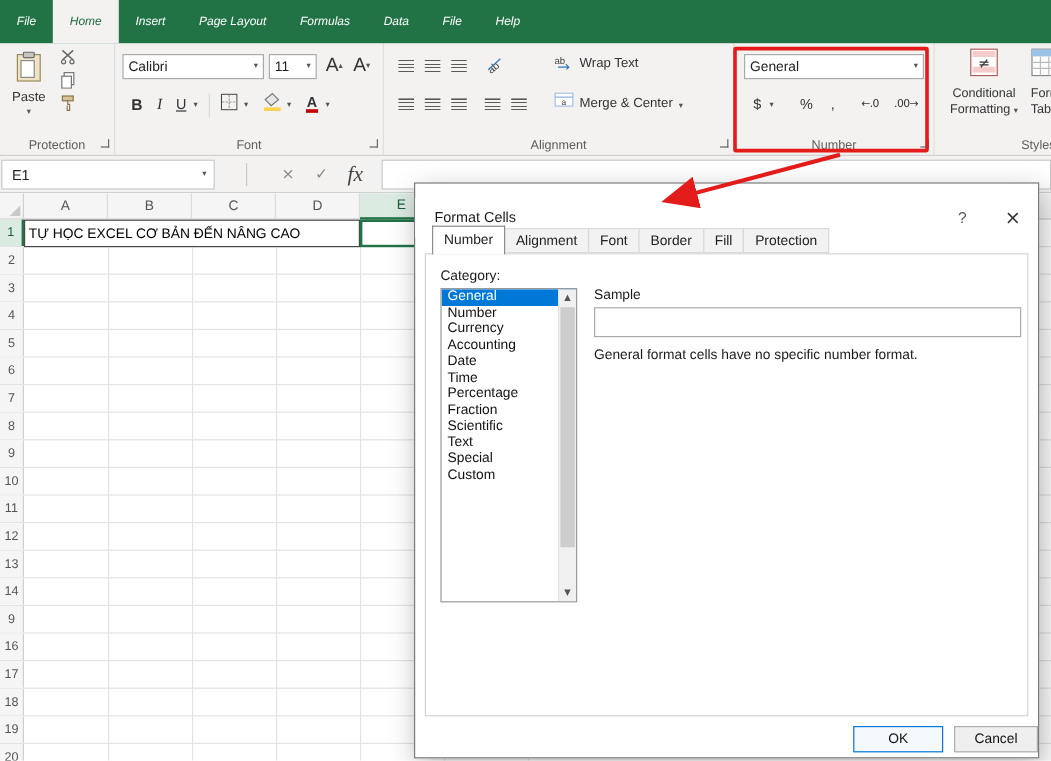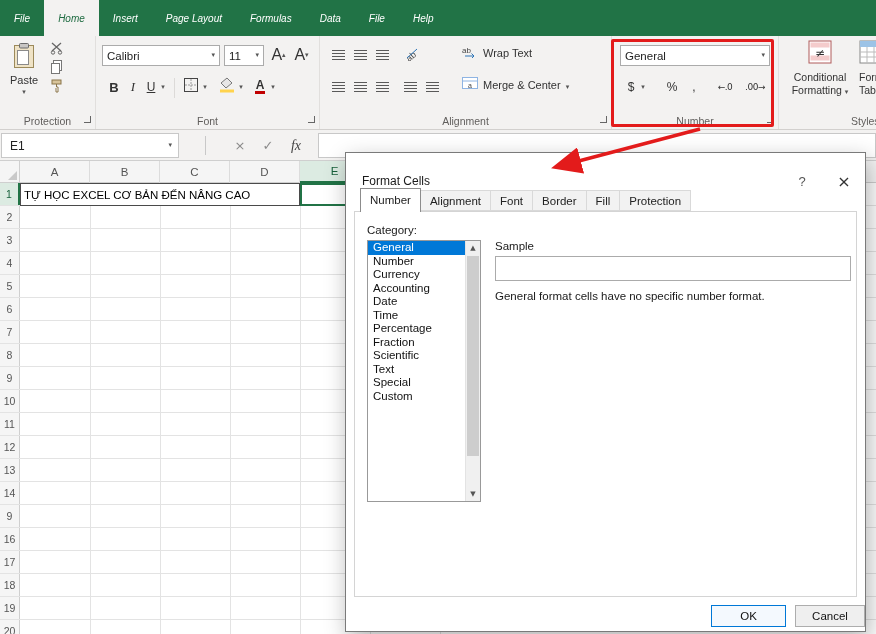--- a/index.html
+++ b/index.html
@@ -48,21 +48,21 @@
   
   .bigbtn{position:absolute;top:4px;width:70px;display:flex;flex-direction:column;align-items:center;font-size:10.5px;color:#333;text-align:center;line-height:13px;}
   .bigbtn svg{margin-bottom:4px;}
 
   
   .fbar{position:absolute;top:130px;left:0;right:0;height:31px;background:#f3f2f1;border-bottom:1px solid #cfcfcf;}
   .namebox{position:absolute;left:1px;top:3px;width:178px;height:25px;background:#fff;border:1px solid #c8c8c8;display:flex;align-items:center;padding:0 6px 0 8px;font-size:12px;color:#222;}
   .namebox .cc{margin-left:auto;}
   .fdiv{position:absolute;left:205px;top:6px;width:1px;height:19px;background:#c8c8c8;}
   .fbtn{position:absolute;top:3px;width:26px;height:25px;display:flex;align-items:center;justify-content:center;color:#8a8a8a;font-size:13px;}
-  .fx{font-style:italic;font-family:"Liberation Serif","DejaVu Serif",serif;color:#444;font-size:14px;}
+  .fx{font-style:italic;font-family:"Liberation Serif","DejaVu Serif",serif;color:#444;font-size:18px;}
   .finput{position:absolute;left:318px;right:0;top:3px;height:25px;background:#fff;border:1px solid #c8c8c8;}
 
   
   .sheet{position:absolute;top:161px;left:0;right:0;bottom:0;background:#fff;overflow:hidden;}
   .corner{position:absolute;left:0;top:0;width:20px;height:22px;background:#f5f5f5;border-right:1px solid #cfcfcf;border-bottom:1px solid #cfcfcf;}
   .corner::after{content:"";position:absolute;right:2px;bottom:2px;border-left:9px solid transparent;border-bottom:9px solid #c9c9c9;}
   .colheaders{position:absolute;left:20px;top:0;right:0;height:22px;background:#f5f5f5;border-bottom:1px solid #cfcfcf;}
   .colh{position:absolute;top:0;height:22px;display:flex;align-items:center;justify-content:center;font-size:11.5px;color:#555;border-right:1px solid #dcdcdc;}
   .colh.sel{background:#dcebe2;color:#17613b;border-bottom:2px solid #217346;}
   .gridbody{position:absolute;left:0;top:22px;right:0;bottom:0;}

